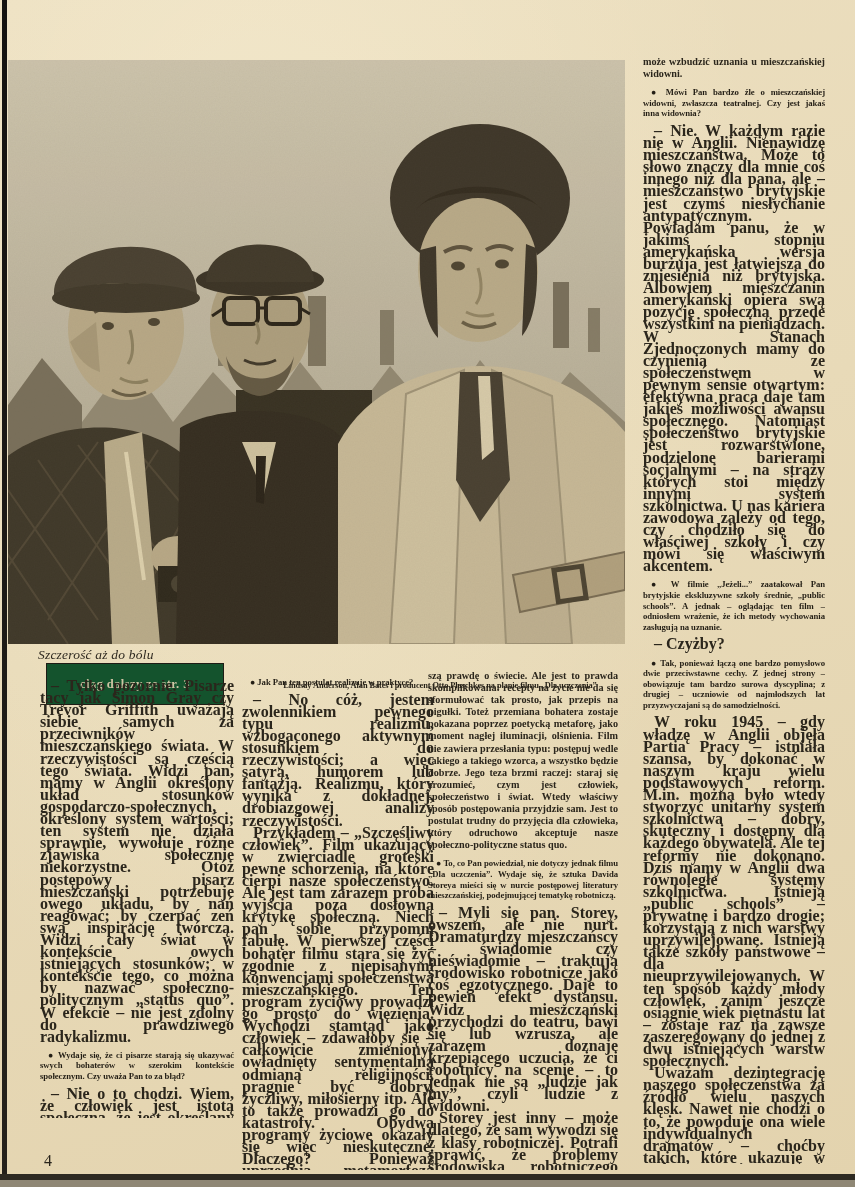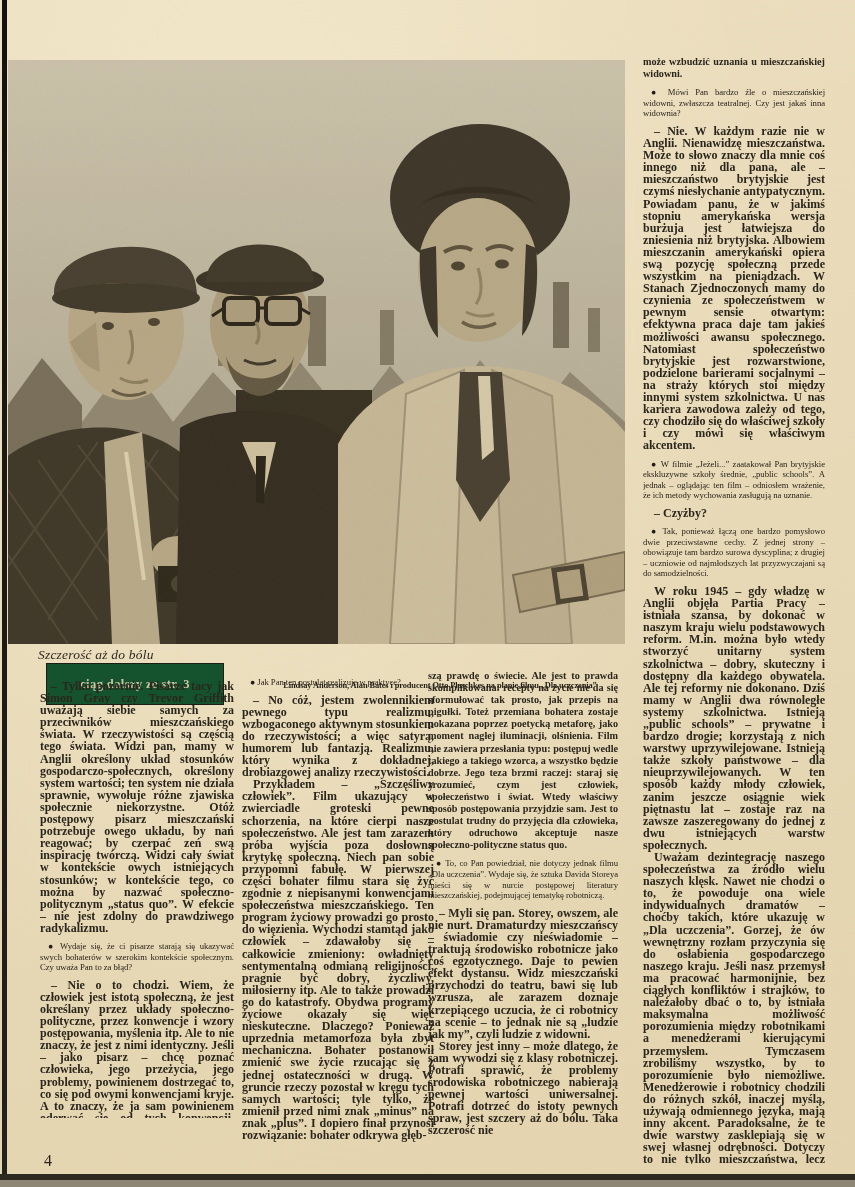--- a/index.html
+++ b/index.html
@@ -32,24 +32,24 @@
   }
   .cont-box{
     position:absolute;left:46px;top:663px;width:178px;height:42px;
     background:#14532d;box-shadow:0 0 0 1px #1d1c15 inset;
     display:flex;align-items:center;justify-content:center;
   }
   .cont-box span{color:#cfc3a4;font-weight:bold;font-size:12.5px;letter-spacing:.4px;}
 
   .col{position:absolute;overflow:hidden;text-align:justify;}
   .col p{margin:0;font-weight:bold;}
-  .col p.answer, .col p.plain{font-size:12px;line-height:12.1px;text-indent:11px;}
+  .col p.answer, .col p.plain{font-size:16px;line-height:12.1px;text-indent:11px;}
   .col p.cont{font-size:10.2px;line-height:12.1px;text-indent:0;}
   .col p.question{
-    font-size:8.7px;line-height:10.6px;font-weight:normal;
+    font-size:8.7px;line-height:10.6px;font-weight:bold;
     margin:7px 0 6px 0;text-indent:8px;letter-spacing:-.05px;color:#231e15;
   }
   #col-1{left:40px;top:680px;width:194px;height:438px;}
   #col-2{left:242px;top:670px;width:192px;height:500px;}
   #col-3{left:428px;top:670px;width:190px;height:500px;}
   #col-4{left:643px;top:56px;width:182px;height:1108px;}
 
   .page-number{position:absolute;left:44px;top:1152px;font-size:16px;color:#29241b;}
 </style>
 </head>

